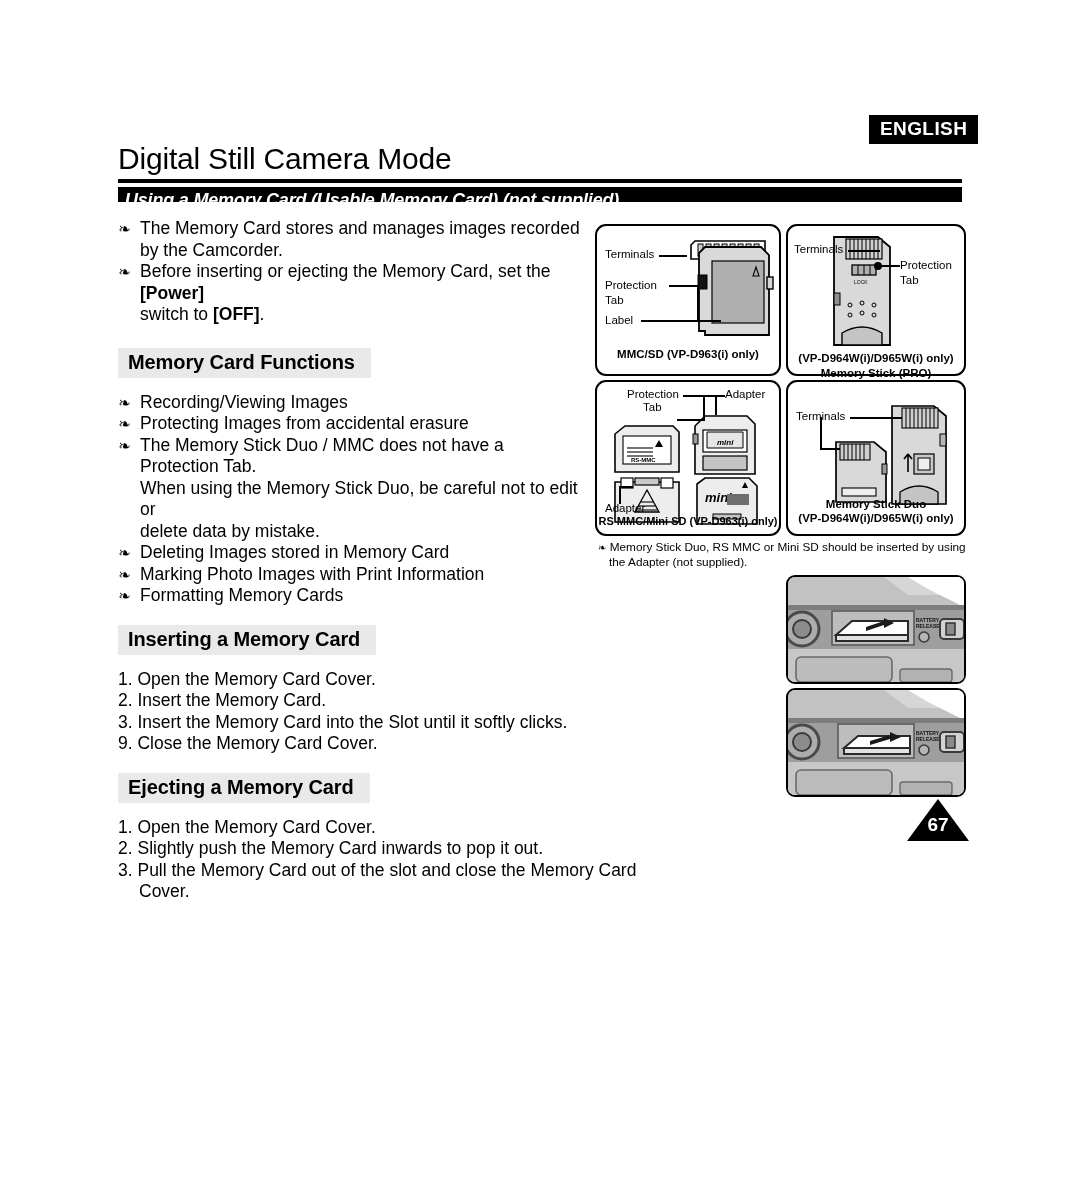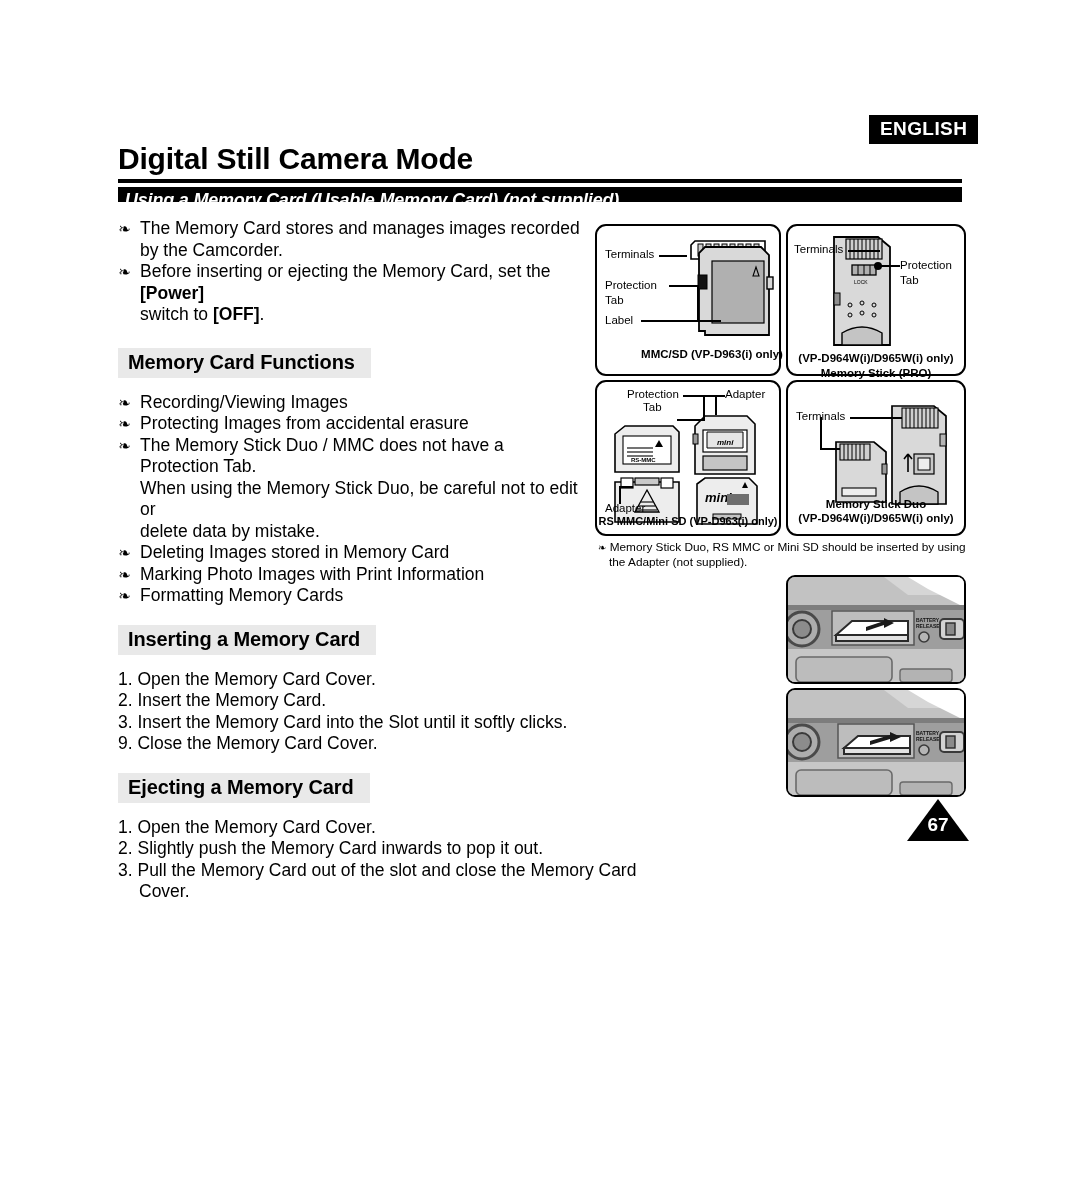--- a/index.html
+++ b/index.html
@@ -6,21 +6,21 @@
   body{width:1080px;height:1177px;position:relative;
        font-family:"Liberation Sans","DejaVu Sans",sans-serif;color:#000;
        -webkit-font-smoothing:antialiased;}
 
   .page{position:absolute;left:0;top:12px;width:1080px;height:1177px;}
 
   
   .lang-badge{position:absolute;left:869px;top:103px;background:#000;color:#fff;
      font-size:19px;font-weight:bold;letter-spacing:.4px;padding:3px 11px 4px 11px;}
 
-  .page-title{position:absolute;left:118px;top:130px;font-size:30px;font-weight:bold;
+  .page-title{position:absolute;left:118px;top:130px;font-size:30px;font-weight:normal;
      letter-spacing:-.2px;}
 
   .title-rule{position:absolute;left:118px;top:167px;width:844px;height:4px;background:#000;}
 
   .section-band{position:absolute;left:118px;top:175px;width:844px;height:15px;background:#000;}
   .section-band span{position:absolute;left:7px;top:3px;color:#fff;font-size:18px;
      font-weight:bold;font-style:italic;letter-spacing:-.2px;}
 
   
   .lcol{position:absolute;left:118px;top:206px;width:462px;}
@@ -186,21 +186,21 @@
     <div class="ln" style="left:62px;top:29px;width:28px;height:1.6px;"></div>
 
     <div class="lbl" style="left:8px;top:53px;">Protection</div>
     <div class="lbl" style="left:8px;top:68px;">Tab</div>
     <div class="ln" style="left:72px;top:59px;width:29px;height:1.6px;"></div>
 
     <div class="lbl" style="left:8px;top:88px;">Label</div>
     <div class="ln" style="left:44px;top:94px;width:80px;height:1.6px;"></div>
     <div class="ln" style="left:100px;top:59px;width:1.6px;height:36px;"></div>
 
-    <div class="dcap" style="top:122px;padding-left:24px;">MMC/SD (VP-D963(i) only)</div>
+    <div class="dcap" style="top:122px;">MMC/SD (VP-D963(i) only)</div>
   </div>
 
   <div class="dbox" style="left:786px;top:212px;width:176px;height:148px;">
 
     <svg class="art" style="left:44px;top:9px;" width="62" height="112" viewBox="0 0 62 112">
       <path d="M2 2 L46 2 L58 12 L58 110 L2 110 Z" fill="#d9d9d9" stroke="#000" stroke-width="1.8"></path>
 
       <rect x="14" y="4" width="36" height="20" fill="#cfcfcf" stroke="#000" stroke-width="1.2"></rect>
       <g stroke="#000" stroke-width="1">
         <line x1="18" y1="4" x2="18" y2="24"></line>

